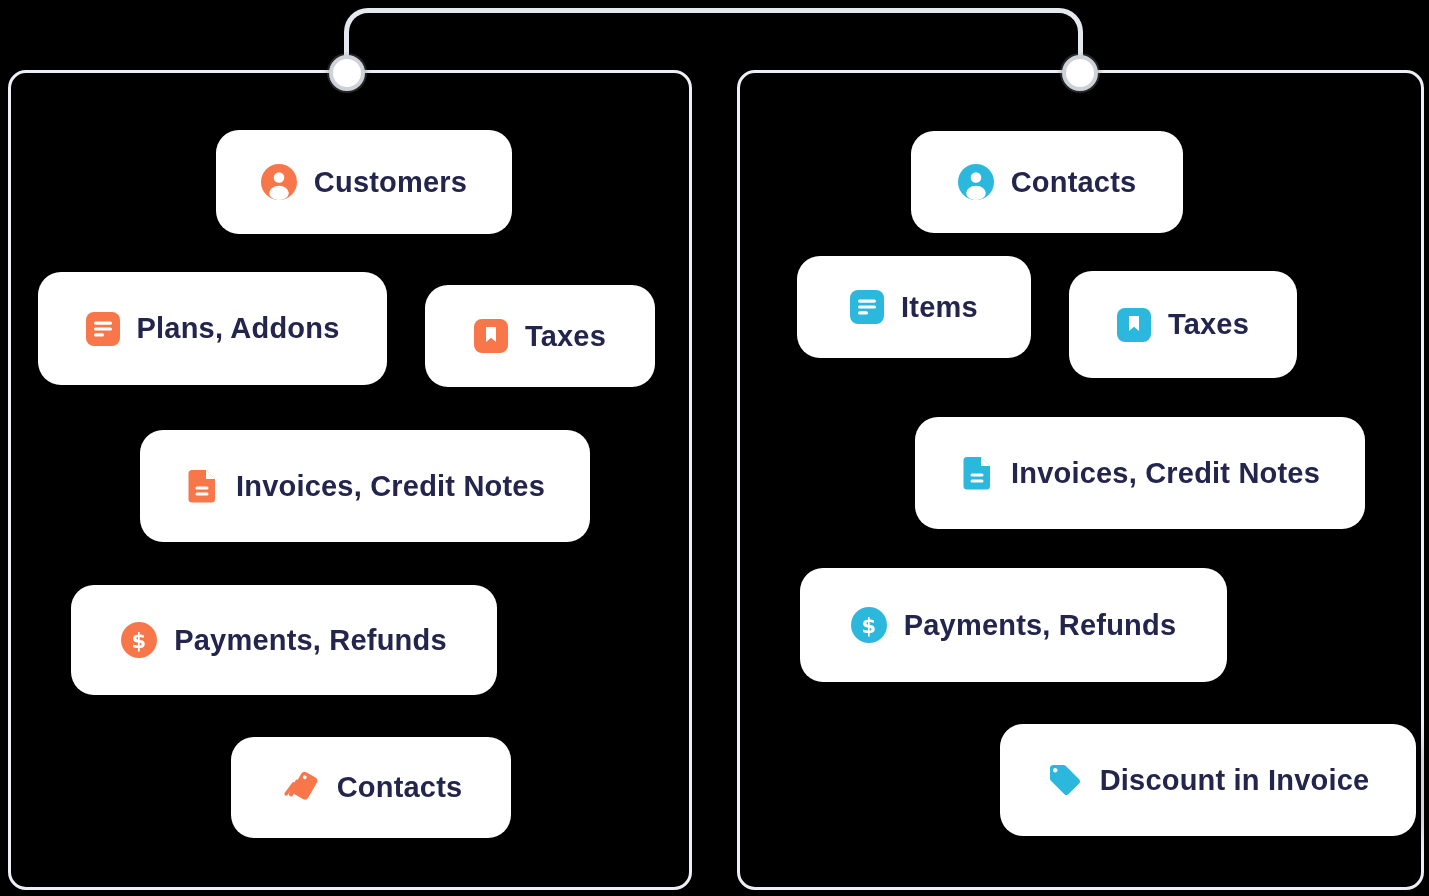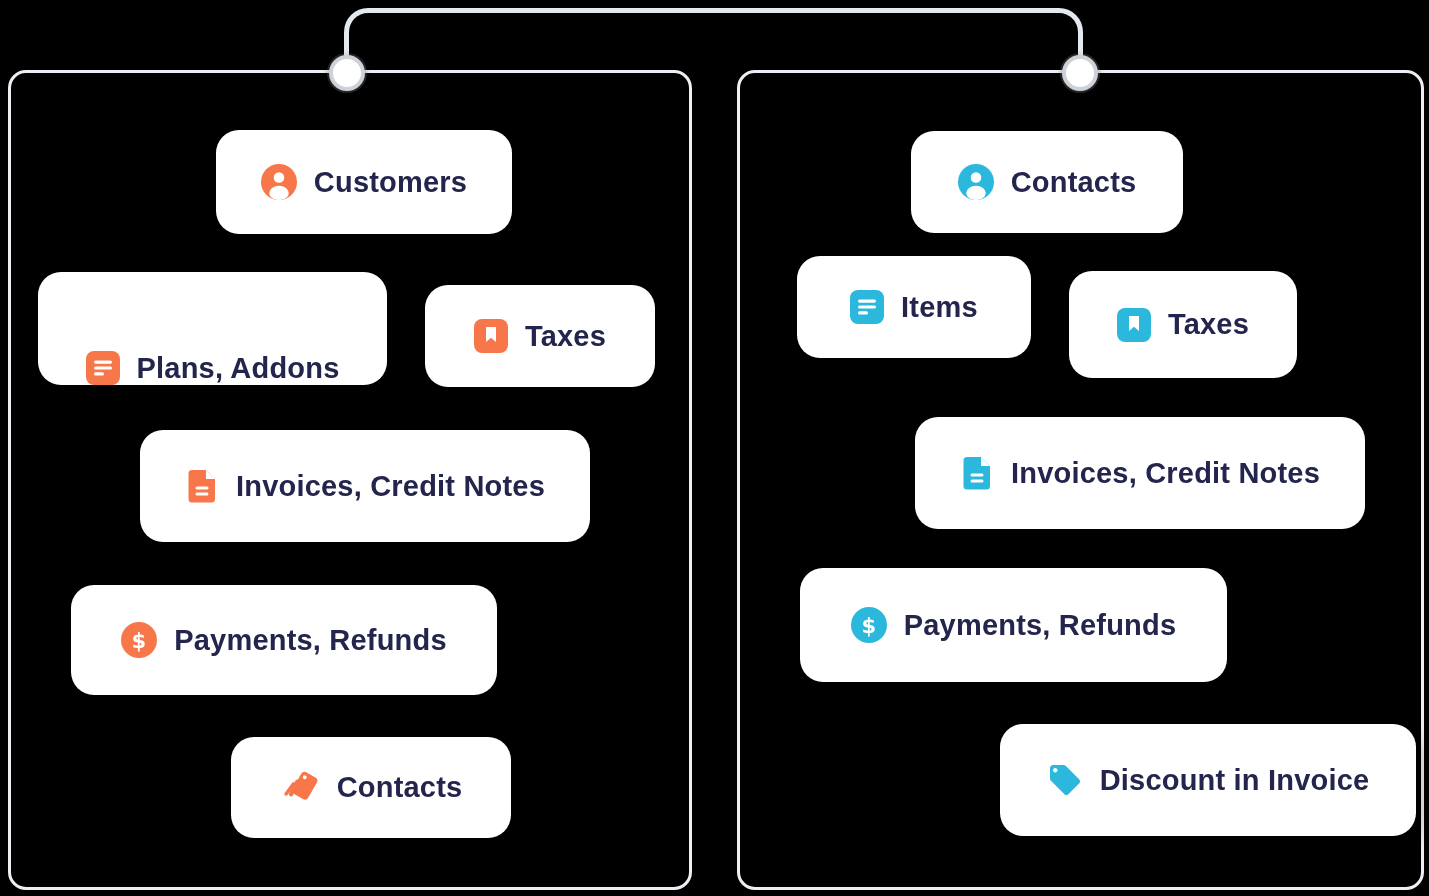--- a/index.html
+++ b/index.html
@@ -59,21 +59,21 @@
     box-shadow:0 8px 20px rgba(0,0,0,0.45);
     z-index:2;
     white-space:nowrap;
   }
   .pill .icon{display:flex;align-items:center;justify-content:center;}
   .accent-orange .icon{color:#F8774A;}
   .accent-blue  .icon{color:#2BB8DC;}
 
   
   #p-l1{left:216px;top:130px;width:296px;height:104px;}
-  #p-l2{left:38px; top:272px;width:349px;height:113px;align-items:flex-end;}
+  #p-l2{left:38px; top:272px;width:349px;height:113px;}
   #p-l3{left:425px;top:285px;width:230px;height:102px;}
   #p-l4{left:140px;top:430px;width:450px;height:112px;}
   #p-l5{left:71px; top:585px;width:426px;height:110px;}
   #p-l6{left:231px;top:737px;width:280px;height:101px;}
 
   
   #p-r1{left:895px; top:131px;width:272px;height:102px;margin-left:16px;}
   #p-r2{left:797px; top:256px;width:234px;height:102px;}
   #p-r3{left:1069px;top:271px;width:228px;height:107px;}
   #p-r4{left:915px; top:417px;width:450px;height:112px;}

